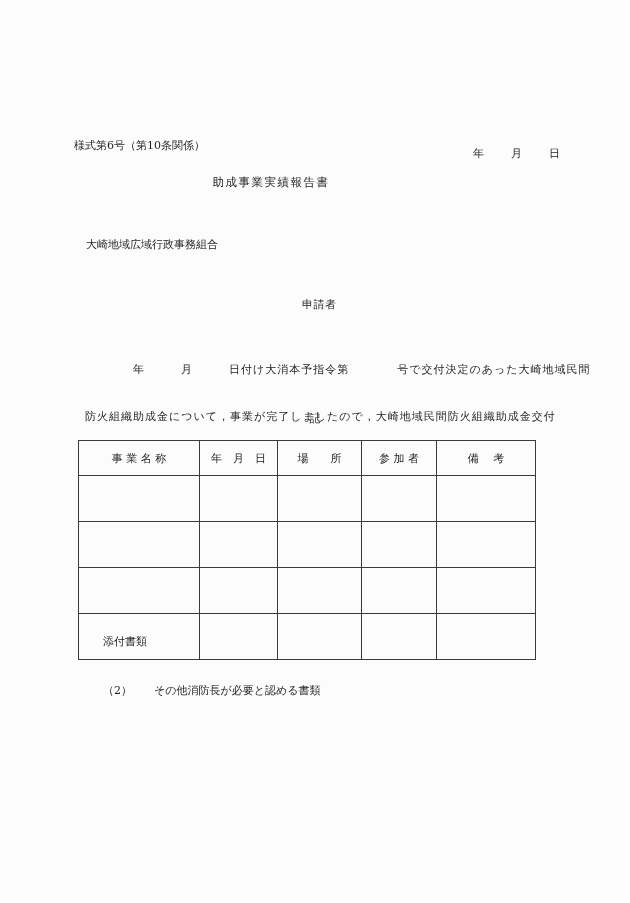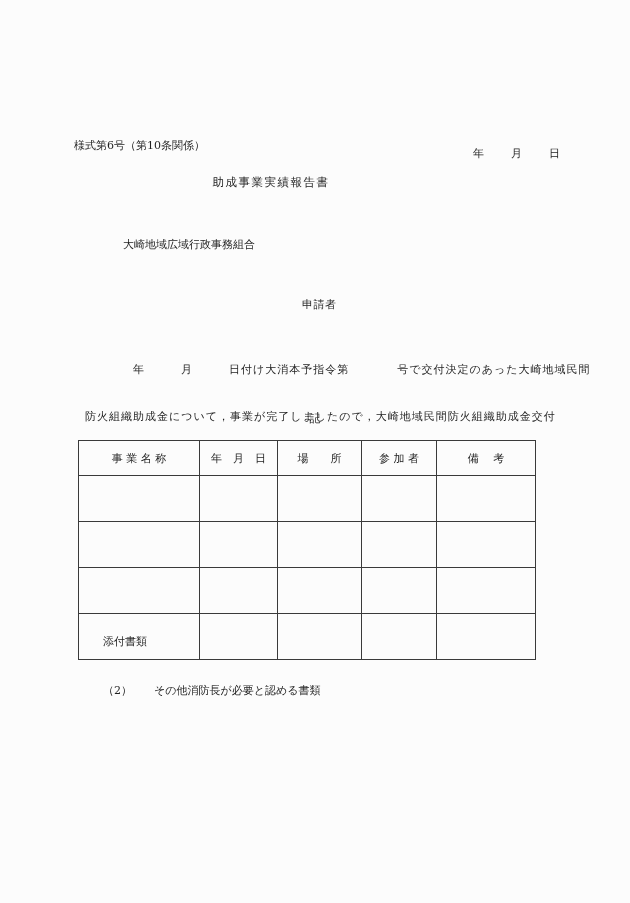--- a/index.html
+++ b/index.html
@@ -30,21 +30,21 @@
   .doc-title {
     left: 0; top: 175px;
     width: 542px;
     text-align: center;
     font-size: 11.5px;
     letter-spacing: 1.5px;
     white-space: pre;
     position: absolute;
   }
 
-  .recipient { left: 86px; top: 204px; line-height: 16.5px; margin-left: 37px; }
+  .recipient { left: 86px; top: 204px; line-height: 16.5px; }
 
   .applicant { left: 302px; top: 263px; letter-spacing: 0.5px; margin-top: 34px; }
 
   .body-text {
     left: 85px; top: 331px;
     line-height: 15.6px;
     letter-spacing: 1px;
   }
 
   .record-mark {

